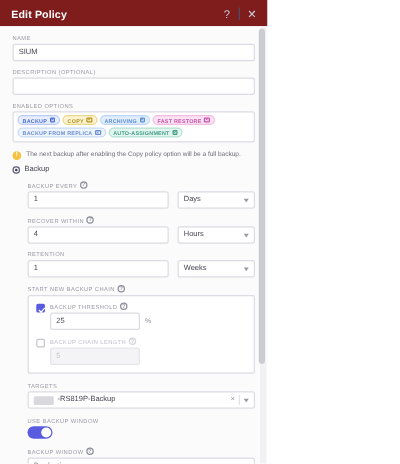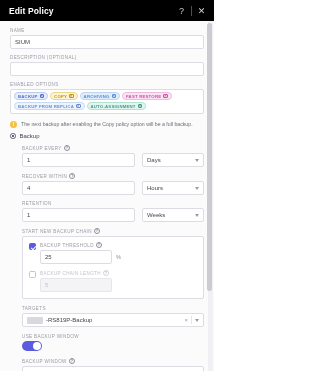--- a/index.html
+++ b/index.html
@@ -258,21 +258,21 @@
     background: #ffffff;
     top: 1px; right: 1px;
   }
   .select.wide { width: 100%; }
 </style>
 </head>
 <body>
 
 <div class="dialog">
 
-  <div class="titlebar" style="background: #000000;">
+  <div class="titlebar" style="background: #7f1d1d;">
     <div class="title-text">Edit Policy</div>
     <div class="tb-icon">?</div>
     <div class="tb-sep"></div>
     <div class="tb-icon">✕</div>
   </div>
 
   <div class="body">
 
     <div class="field">
       <span class="fieldlabel">NAME</span>

